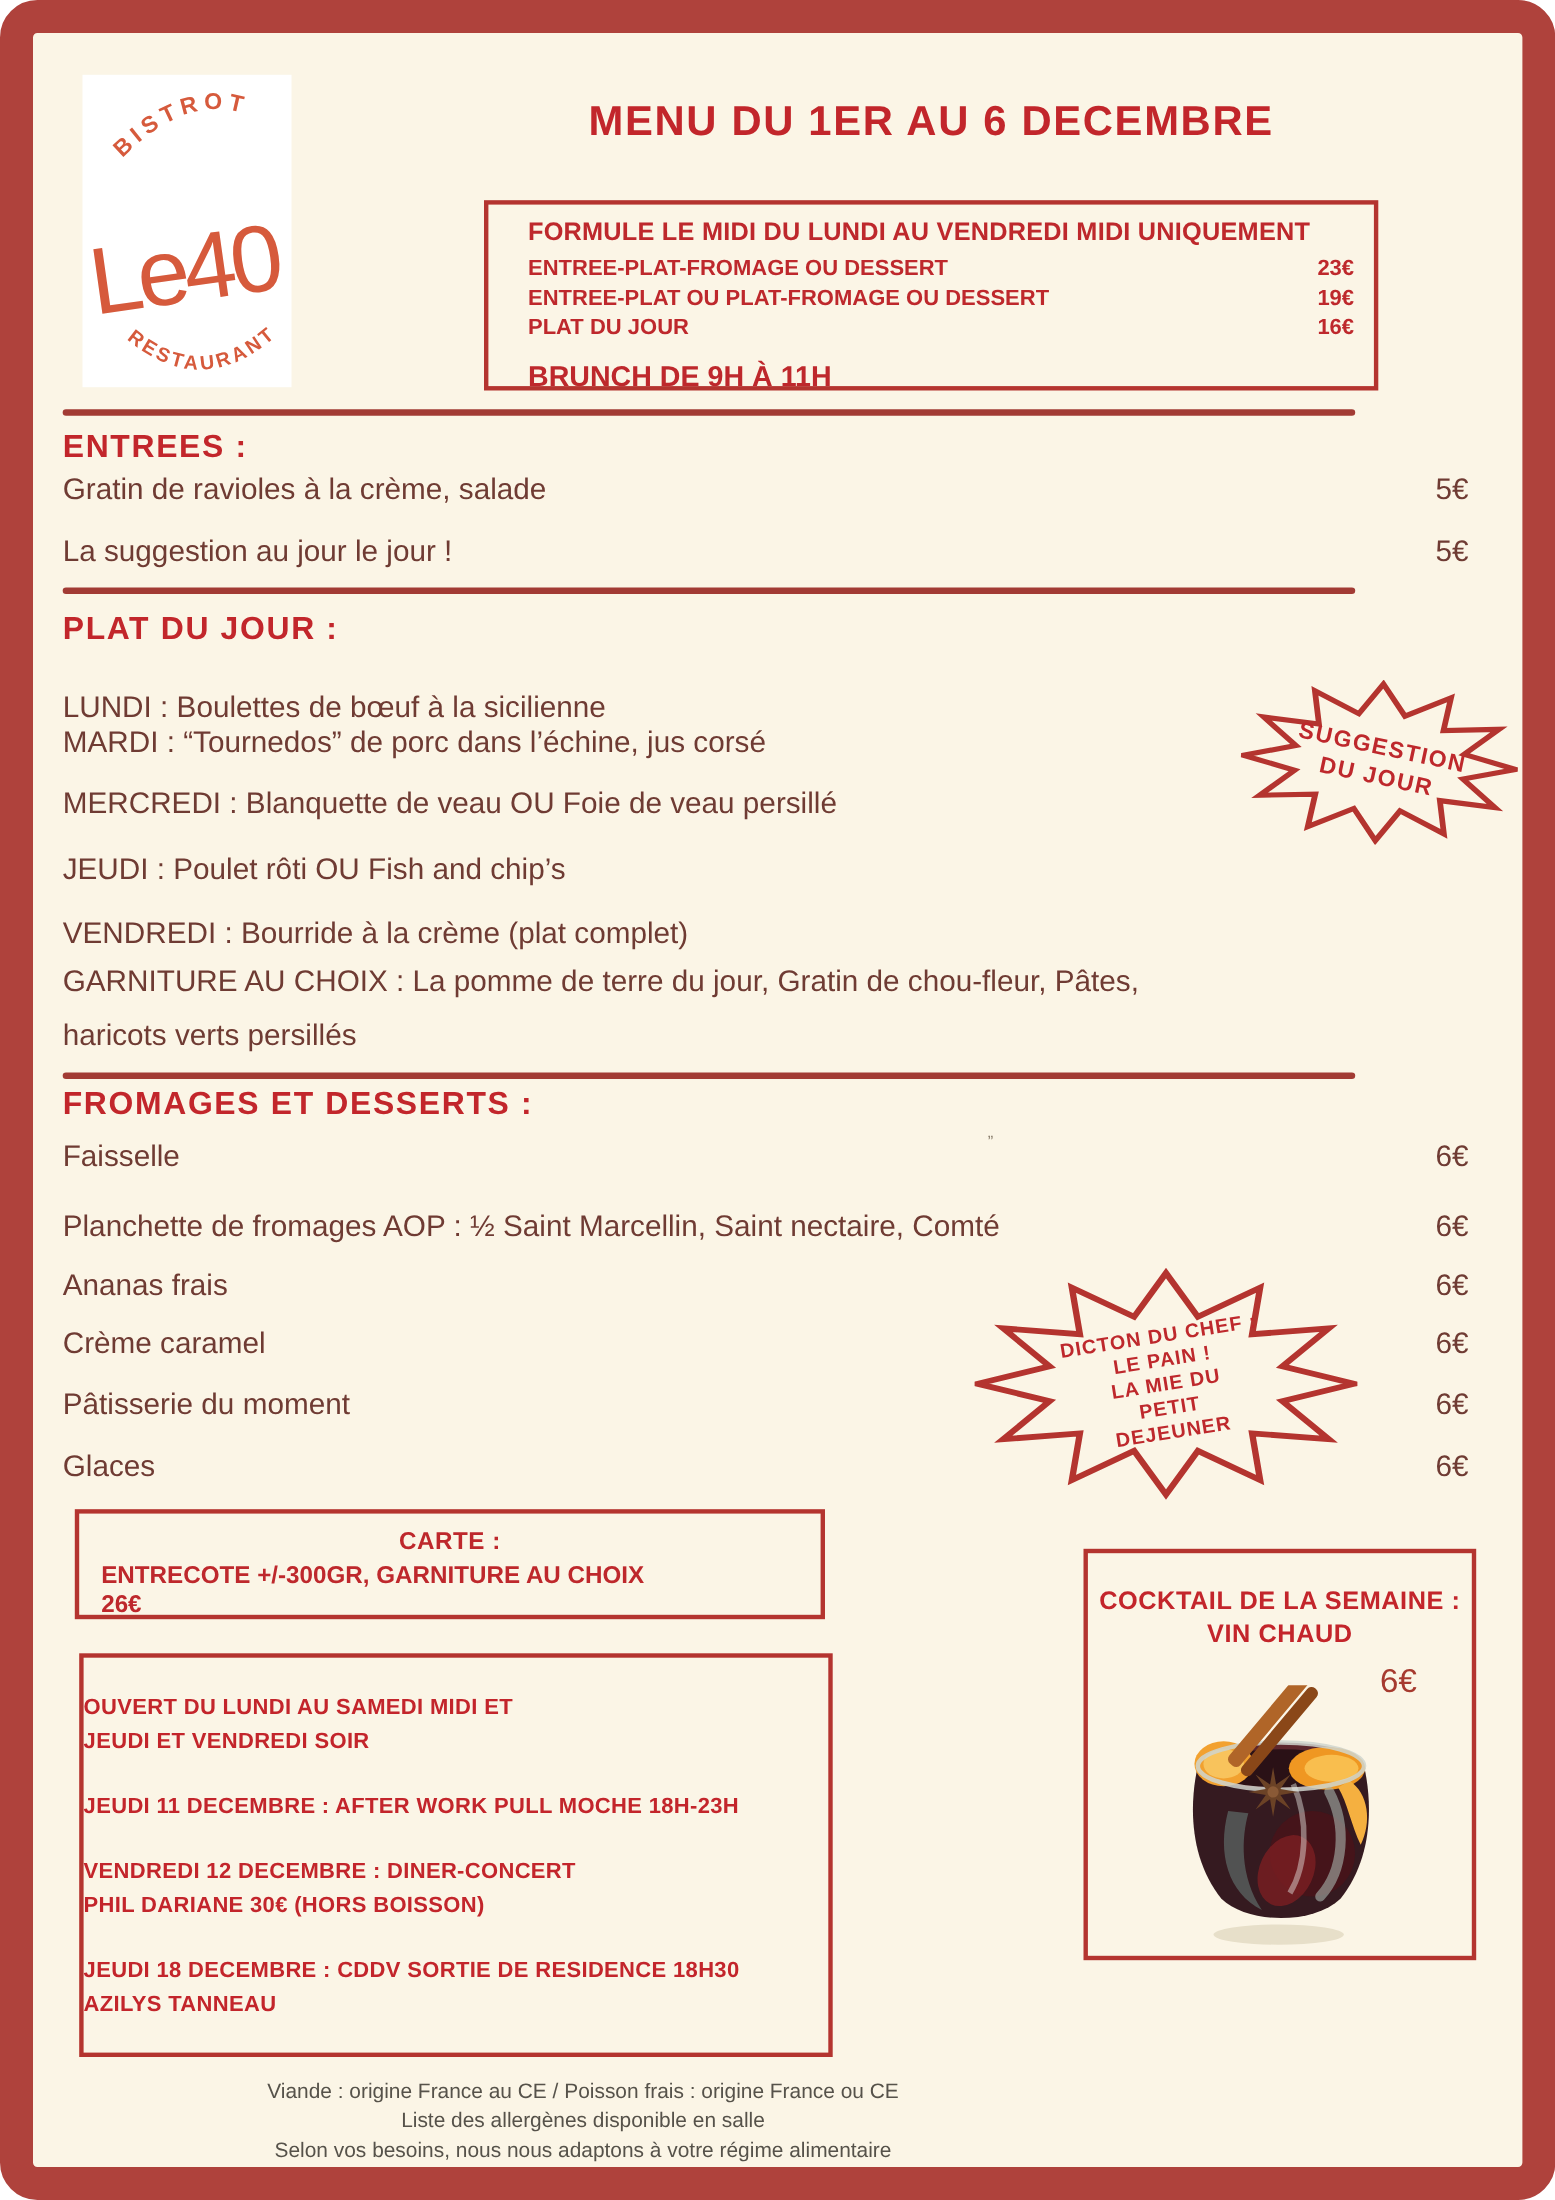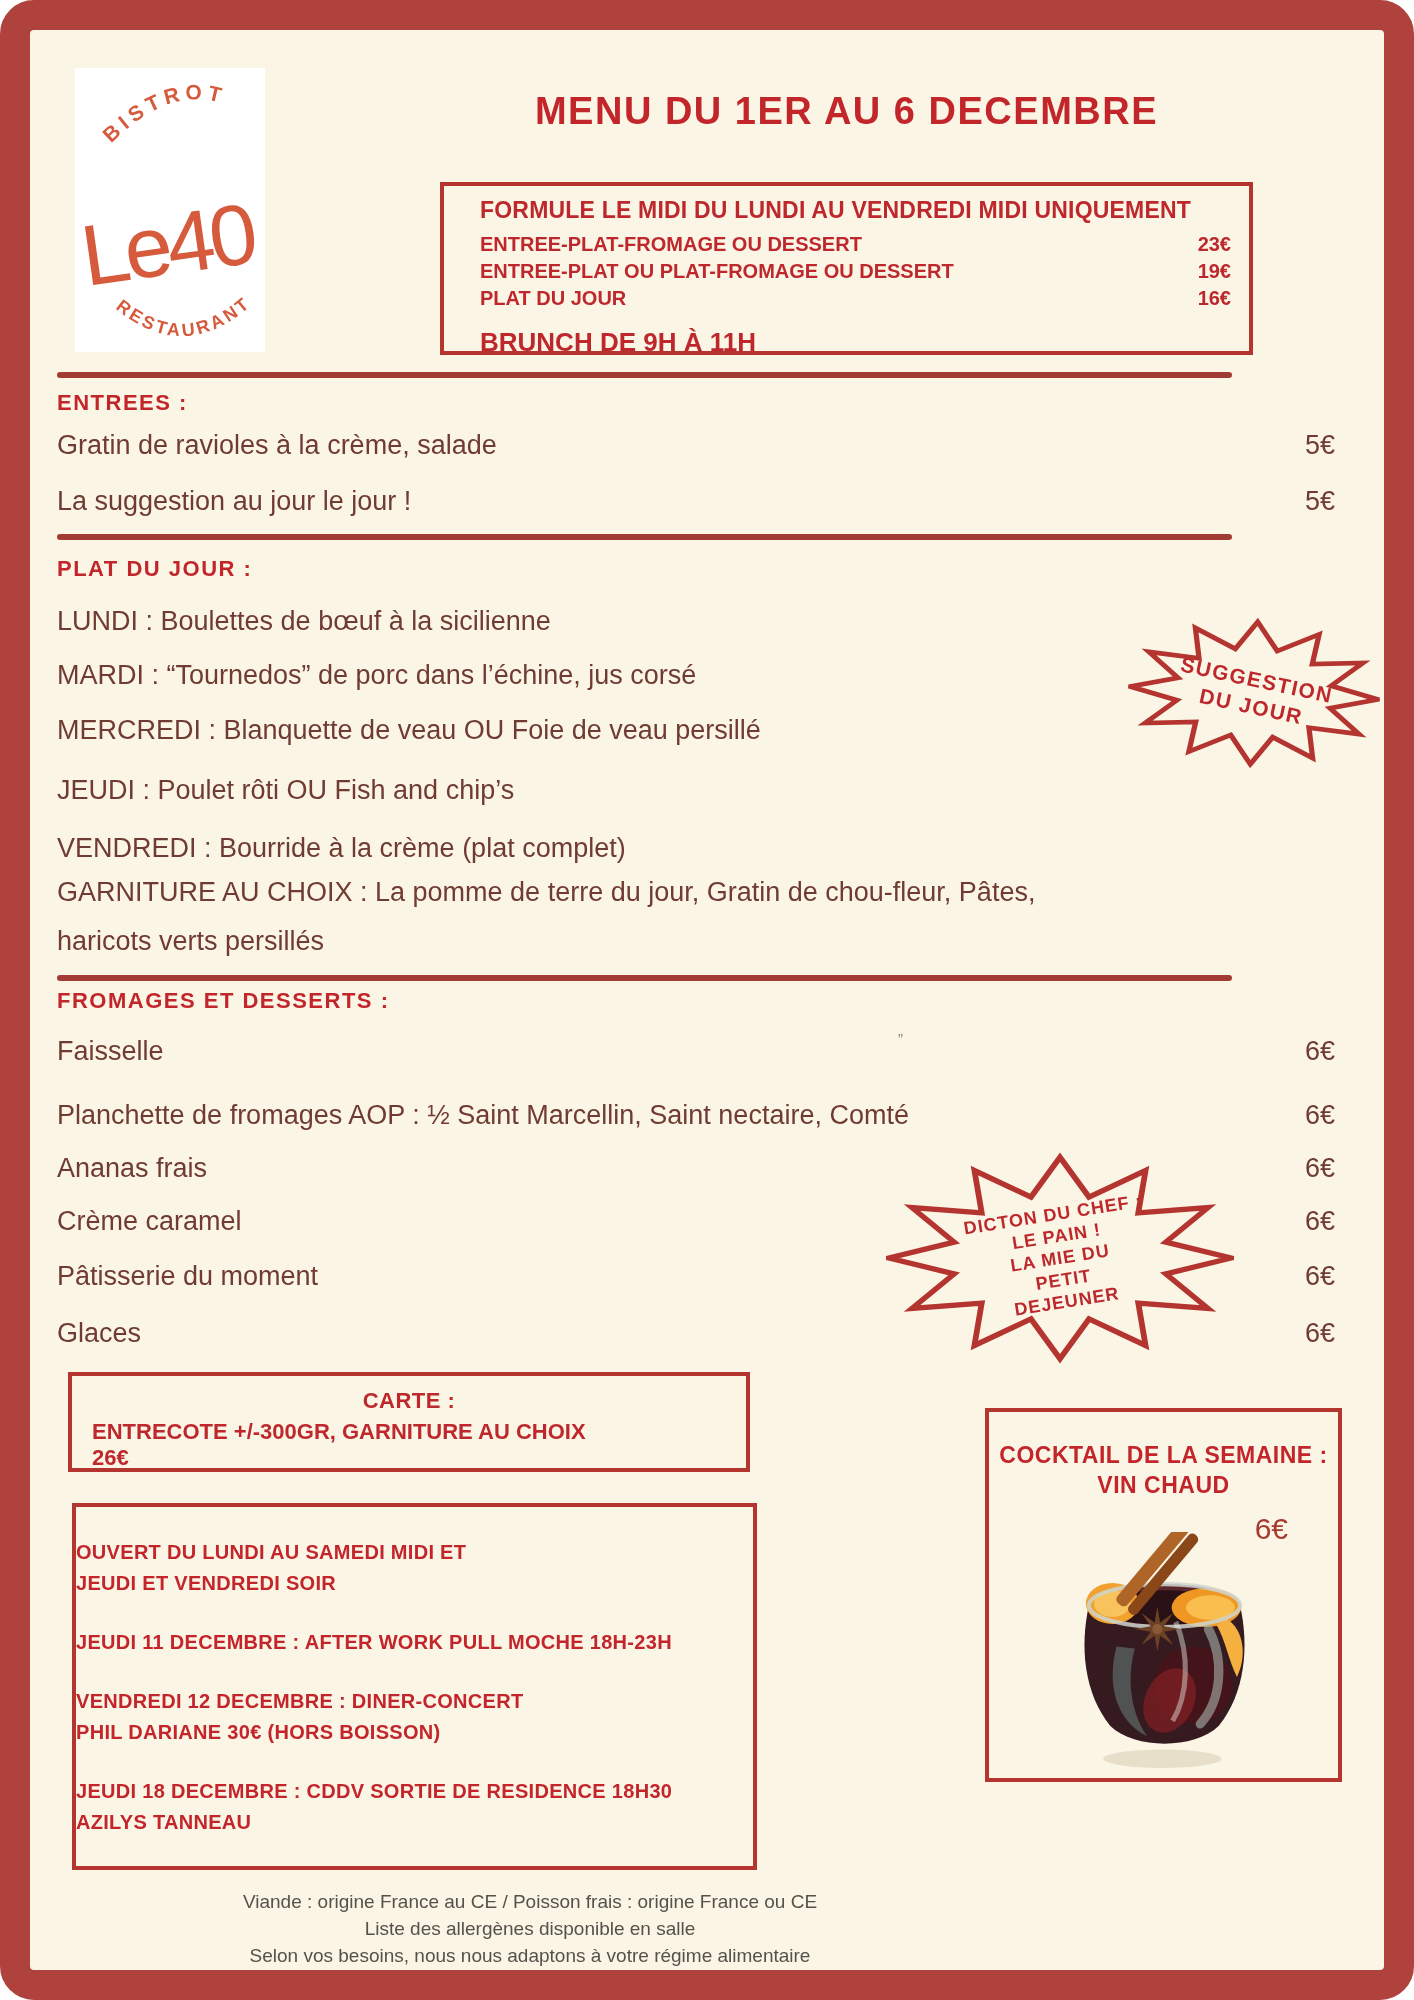--- a/index.html
+++ b/index.html
@@ -16,21 +16,21 @@
 
   
   .formule{position:absolute;left:440px;top:182px;width:813px;height:173px;border:4px solid #B4342F;
            box-sizing:border-box;padding:11px 18px 0 36px;color:#BE282C;}
   .f-title{font-size:23px;font-weight:700;letter-spacing:0.2px;margin-bottom:7px;white-space:nowrap;}
   .f-row{display:flex;justify-content:space-between;font-size:20px;font-weight:700;line-height:27px;}
   .f-brunch{font-size:26px;font-weight:700;margin-top:15px;}
 
   
   .hr{position:absolute;left:57px;width:1175px;height:6px;background:#A23B34;border-radius:3px;}
-  .sec-head{position:absolute;left:57px;font-size:22px;font-weight:700;letter-spacing:1.5px;color:#C2262B;white-space:nowrap;}
+  .sec-head{position:absolute;left:57px;font-size:29px;font-weight:700;letter-spacing:1.5px;color:#C2262B;white-space:nowrap;}
   .menu-row{position:absolute;left:57px;width:1278px;display:flex;justify-content:space-between;
             font-size:27px;color:#6F3B33;white-space:nowrap;}
   .menu-row .price{margin-left:20px;}
 
   
   .badge{position:absolute;}
   .badge svg{position:absolute;inset:0;width:100%;height:100%;}
   .badge .btxt{position:absolute;inset:0;display:flex;flex-direction:column;align-items:center;justify-content:center;
                font-weight:700;color:#BE282C;text-align:center;}
   .badge-suggestion{left:1128px;top:618px;width:252px;height:150px;transform:rotate(3deg);}
@@ -110,21 +110,21 @@
     <span>Gratin de ravioles à la crème, salade</span>
     <span class="price">5€</span>
   </div>
   <div class="menu-row" style="top:486px">
     <span>La suggestion au jour le jour !</span>
     <span class="price">5€</span>
   </div>
 
   <div class="hr" style="top:534px"></div>
   <div class="sec-head" style="top:556px">PLAT DU JOUR :</div>
-  <div class="menu-row" style="top:606px">
+  <div class="menu-row" style="top:628px">
     <span>LUNDI : Boulettes de bœuf à la sicilienne</span>
   </div>
   <div class="menu-row" style="top:660px">
     <span>MARDI : “Tournedos” de porc dans l’échine, jus corsé</span>
   </div>
   <div class="menu-row" style="top:715px">
     <span>MERCREDI : Blanquette de veau OU Foie de veau persillé</span>
   </div>
   <div class="menu-row" style="top:775px">
     <span>JEUDI : Poulet rôti OU Fish and chip’s</span>

